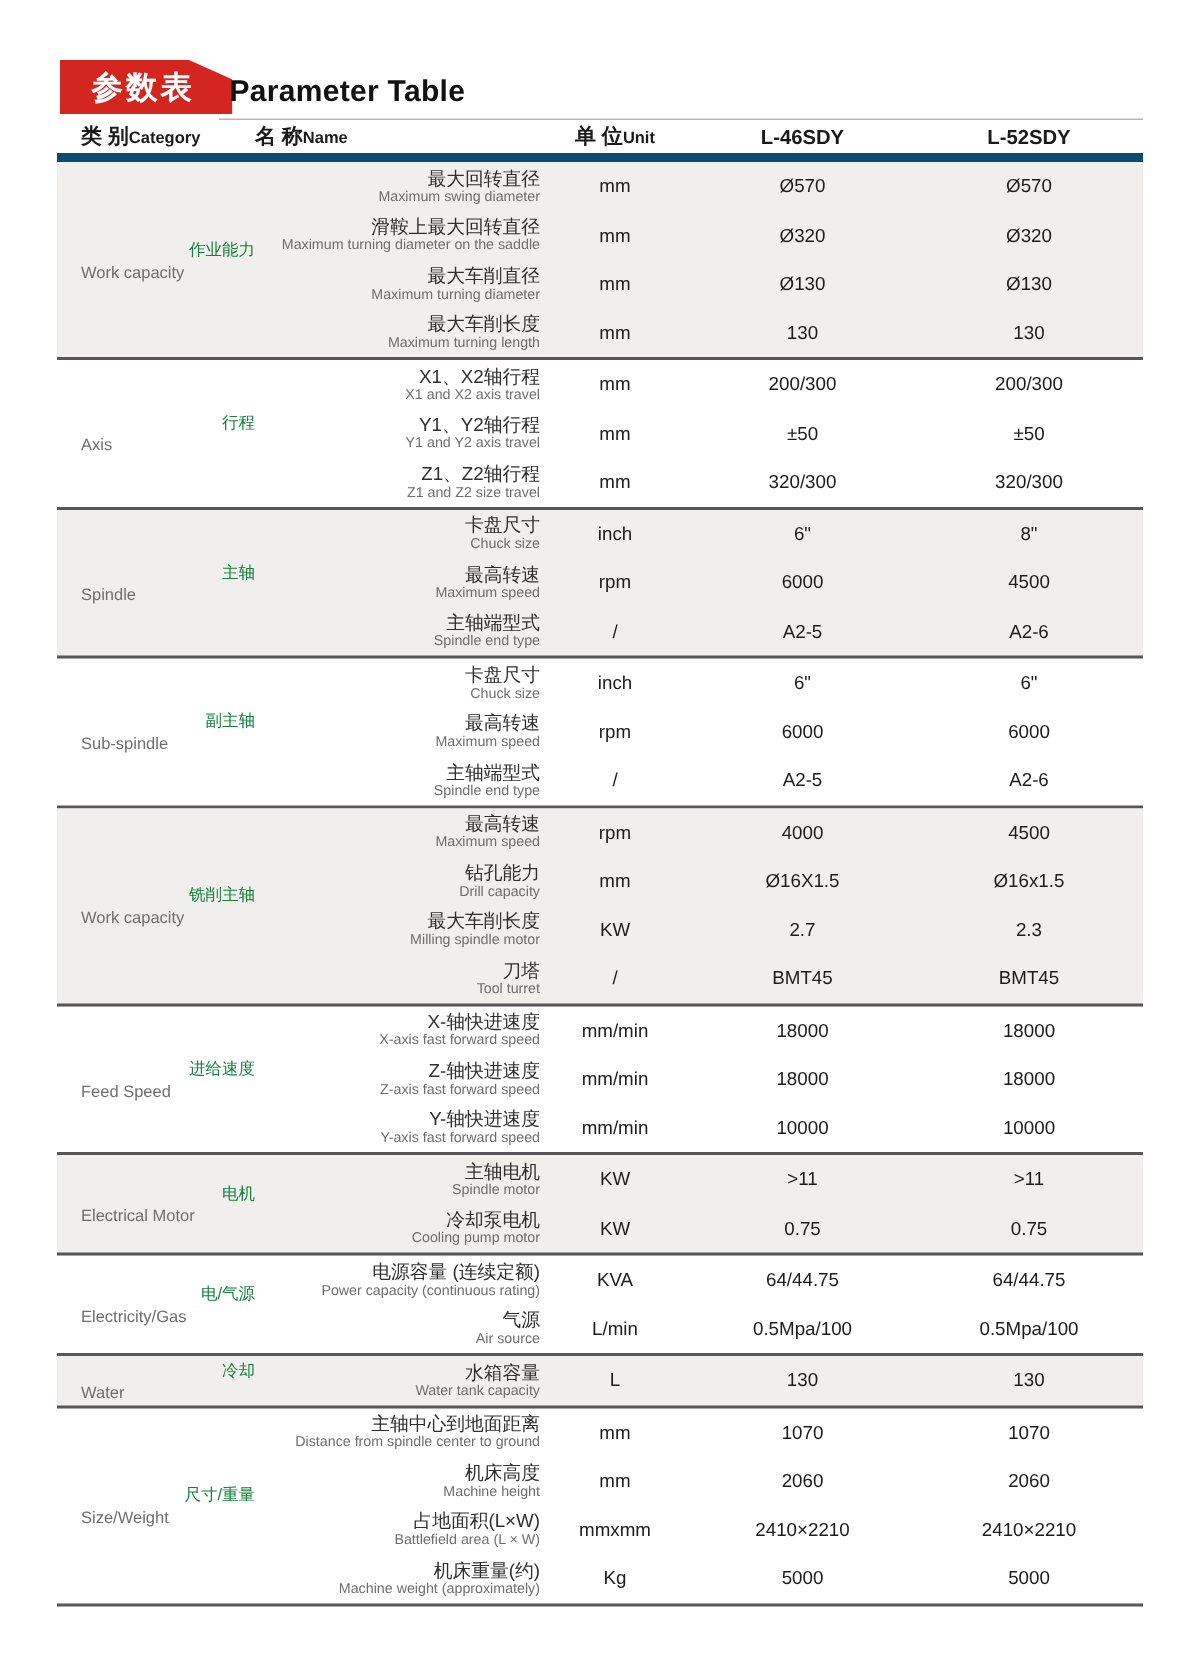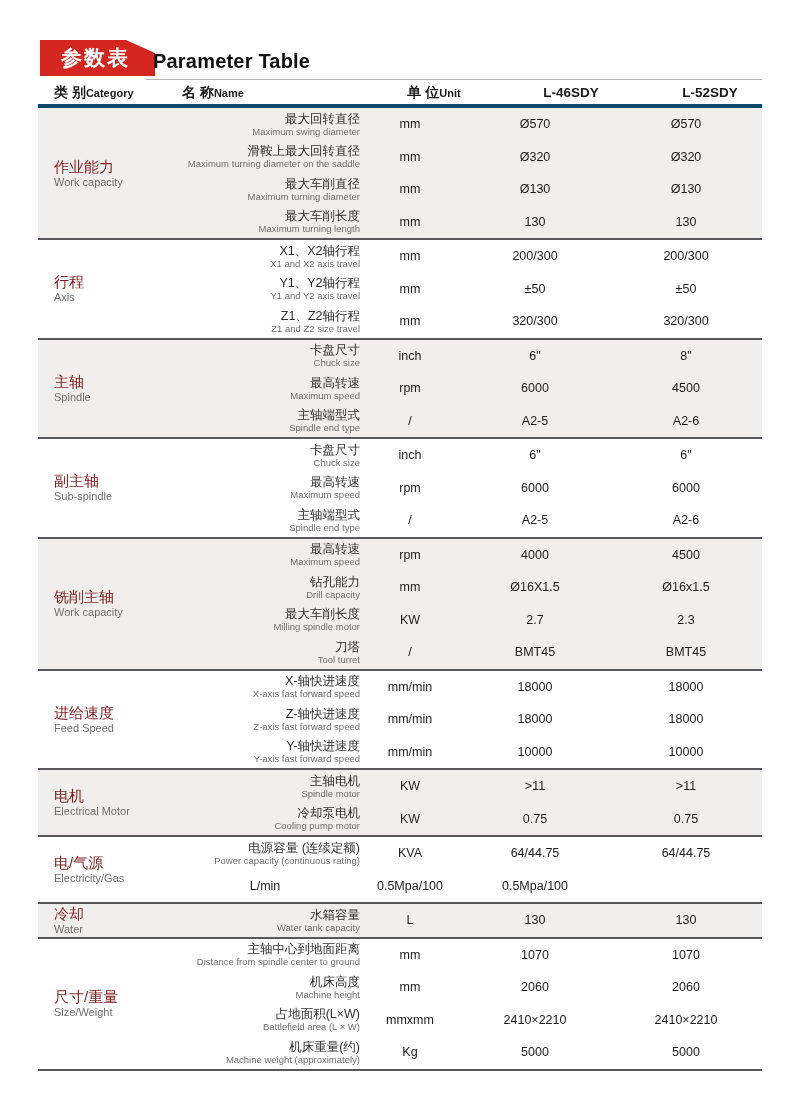--- a/index.html
+++ b/index.html
@@ -31,40 +31,39 @@
   }
   .title-underline {
     position: absolute; left: 108px; right: 0; bottom: 0;
     height: 1px; background: #b9b7b6;
   }
 
   
   .thead {
     display: grid; grid-template-columns: 132px 190px 100px 150px 1fr;
     align-items: center; height: 28px;
-    border-bottom: 4px solid #0c4a6e;
-    gap: 12px;
+    border-bottom: 6px solid #0c4a6e;
   }
   .thead .h { font-weight: 700; color: #1a1a1a; }
   .thead .zh { font-size: 14px; }
   .thead .en-s { font-size: 11px; }
   .h-cat { padding-left: 16px; }
   .h-unit { text-align: center; }
   .h-model { text-align: center; font-size: 13.5px; font-weight: 700; }
 
   .section {
     display: grid; grid-template-columns: 132px 1fr;
     border-bottom: 2px solid #57575a;
   }
   .section.alt { background: #f1efee; }
   .cat-cell {
     display: flex; flex-direction: column; justify-content: center;
     padding-left: 16px;
   }
-  .cat-zh { font-size: 15px; color: #7f1d1d; line-height: 18px; }
+  .cat-zh { font-size: 11px; color: #15803d; line-height: 18px; text-align: right; }
   .cat-en { font-size: 11px; color: #6e6e6e; line-height: 13px; }
 
   .rows { display: flex; flex-direction: column; }
   .row {
     display: grid; grid-template-columns: 190px 100px 150px 1fr;
     align-items: center; height: 32.5px;
   }
   .name-cell { display: flex; flex-direction: column; justify-content: center; align-items: flex-end; }
   .name-zh { font-size: 12.5px; color: #2e2e2e; line-height: 14px; font-weight: 500; }
   .name-en { font-size: 9.5px; color: #6e6e6e; line-height: 11px; }
@@ -384,20 +383,24 @@
     <div class="name-cell">
       <div class="name-zh">电源容量 (连续定额)</div>
       <div class="name-en">Power capacity (continuous rating)</div>
     </div>
     <div class="unit-cell">KVA</div>
     <div class="val-cell">64/44.75</div>
     <div class="val-cell">64/44.75</div>
   </div>
 
   <div class="row">
+    <div class="name-cell">
+      <div class="name-zh">气源</div>
+      <div class="name-en">Air source</div>
+    </div>
     <div class="unit-cell">L/min</div>
     <div class="val-cell">0.5Mpa/100</div>
     <div class="val-cell">0.5Mpa/100</div>
   </div>
 </div>
   </div>
 
   <div class="section alt">
     <div class="cat-cell">
       <div class="cat-zh">冷却</div>

